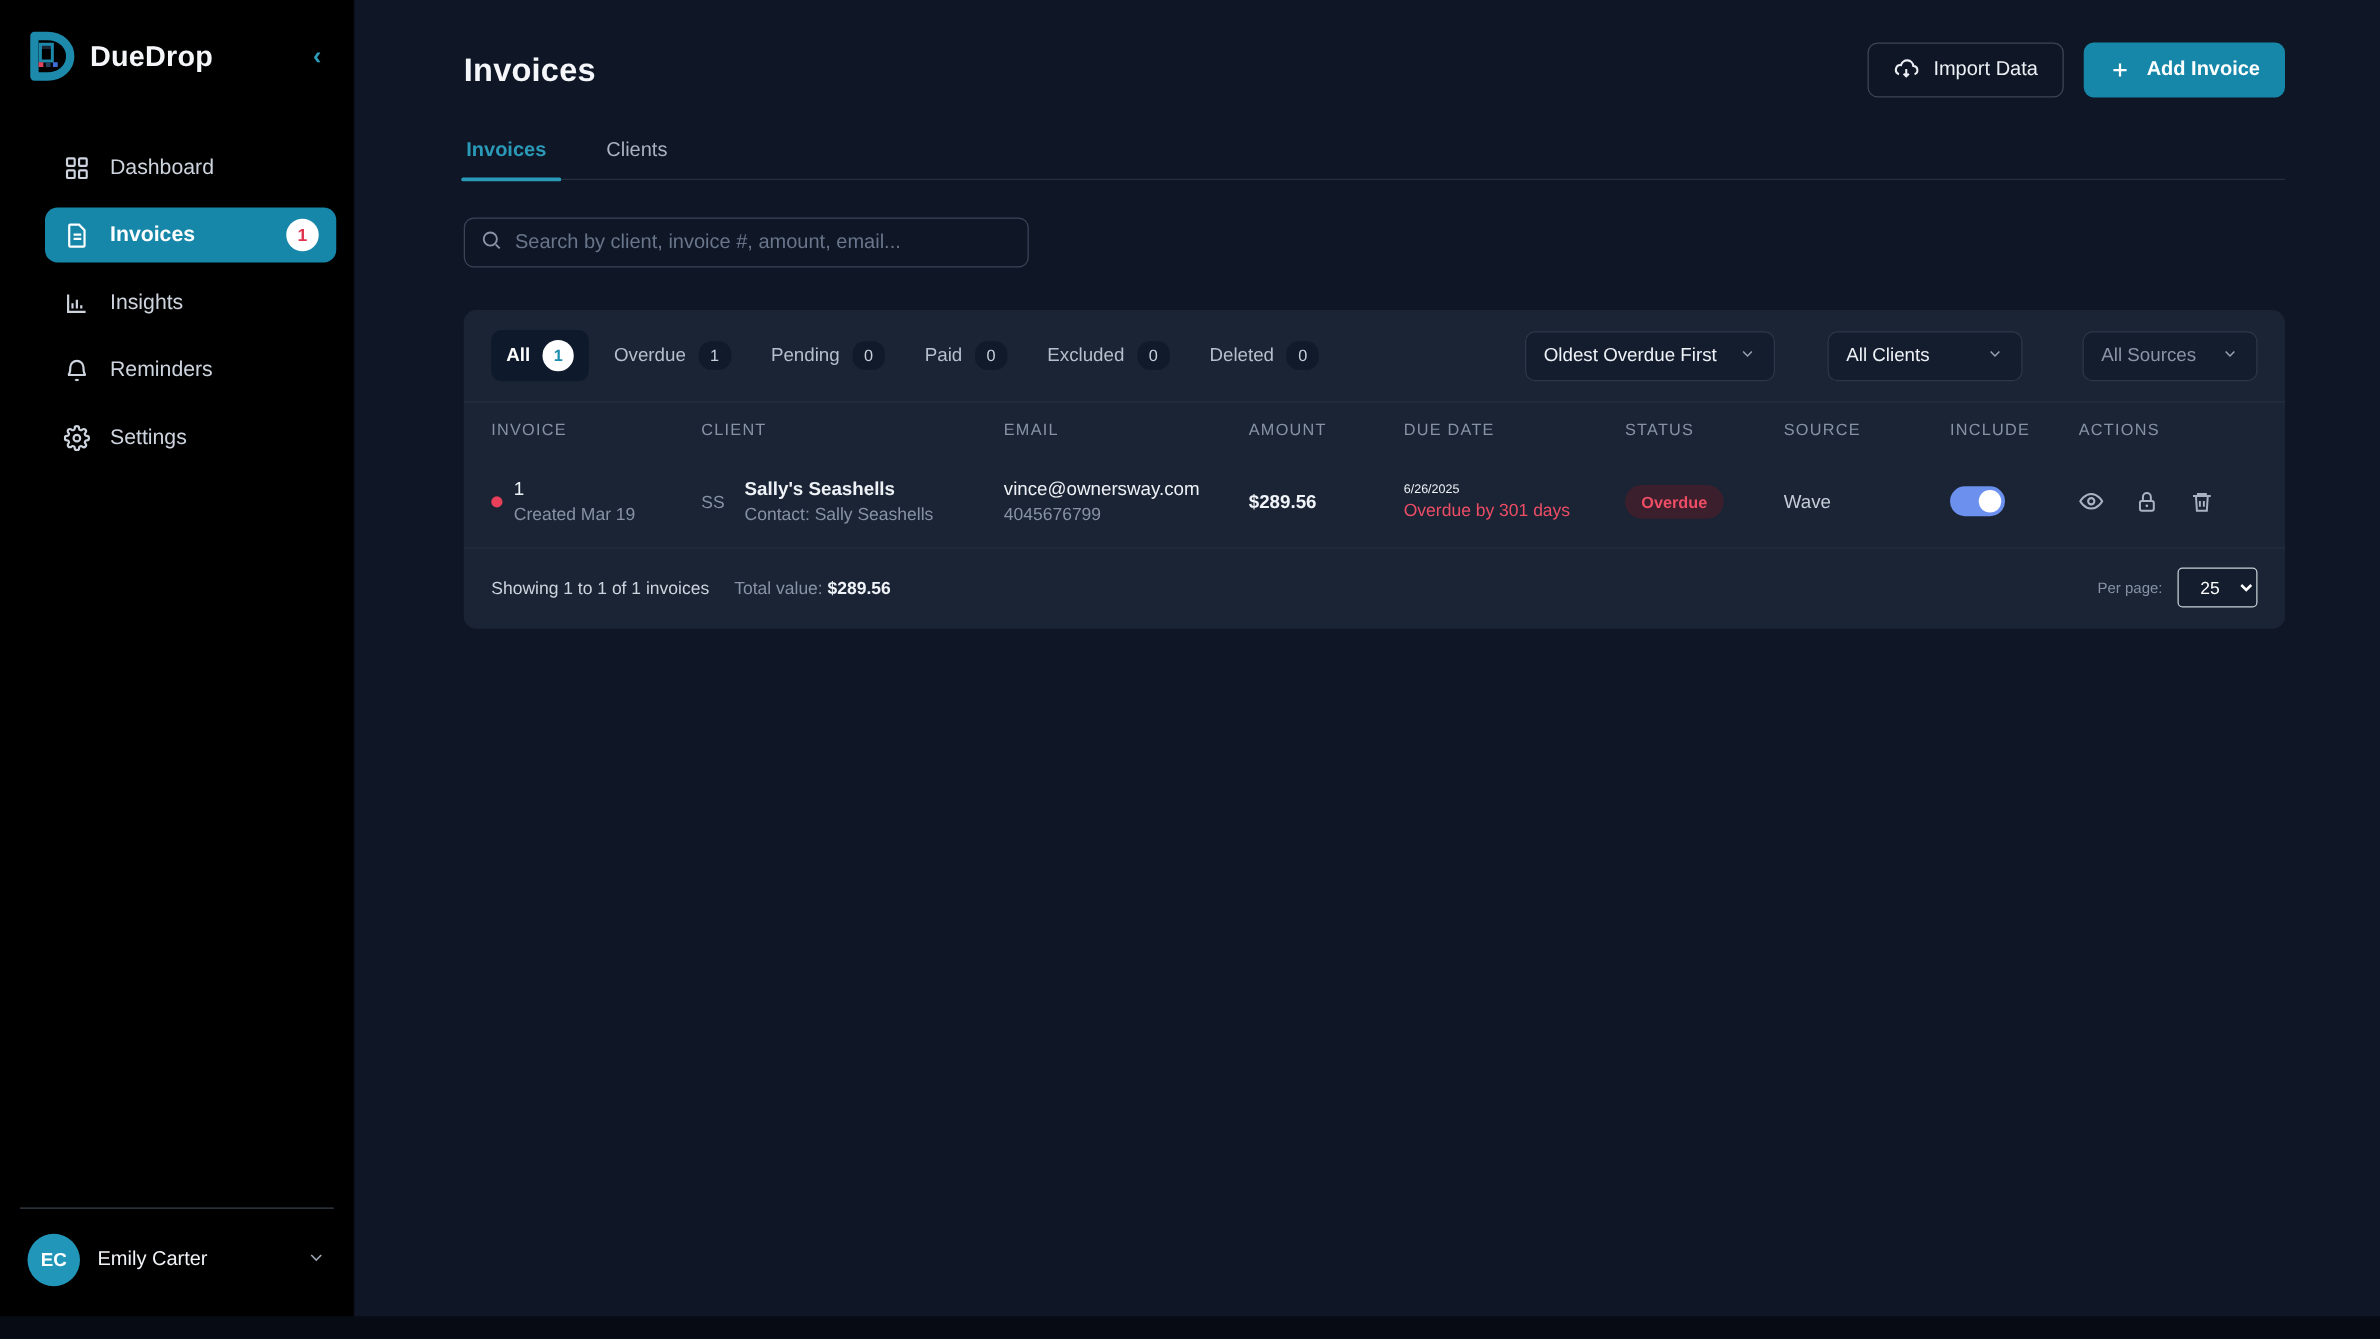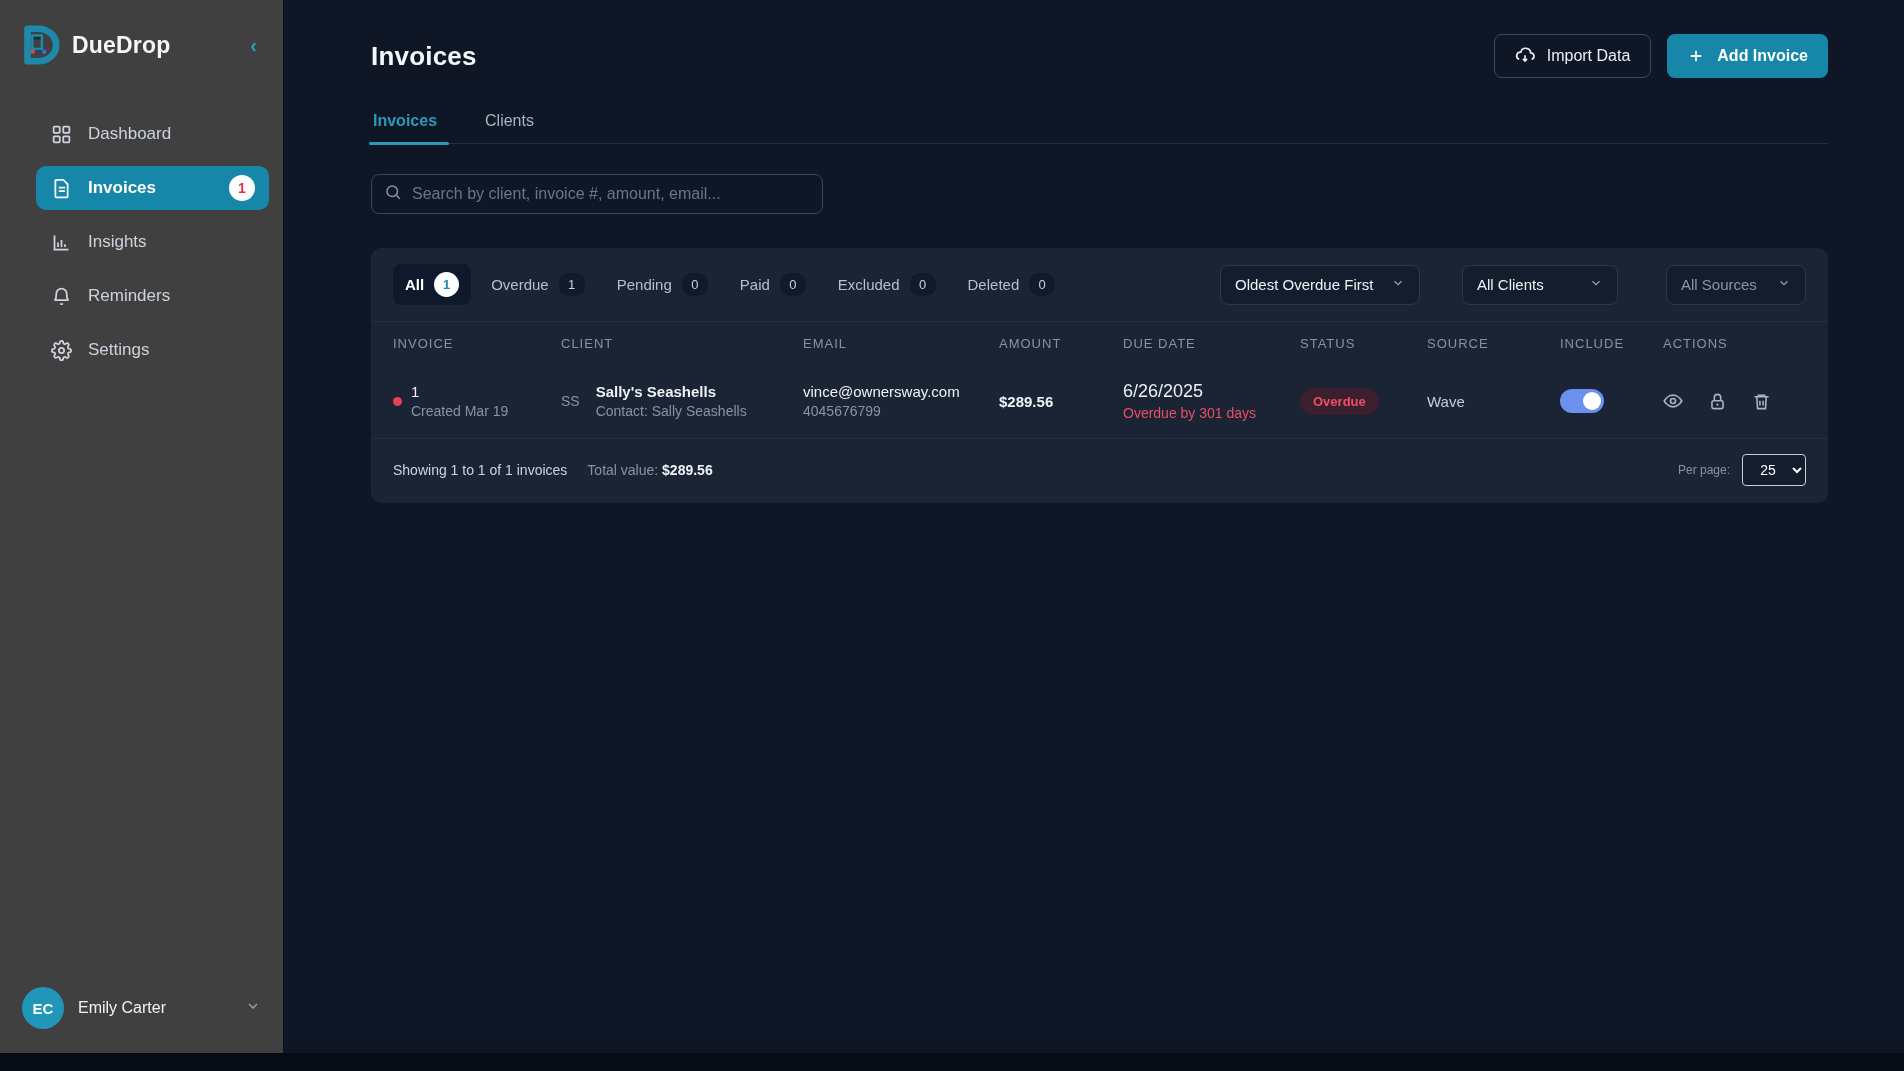--- a/index.html
+++ b/index.html
@@ -7,21 +7,21 @@
   body {
     font-family:"Liberation Sans", sans-serif;
     background:#0f1726; color:#e9edf3;
     display:flex; flex-direction:column;
   }
   .app-row { display:flex; flex:1; min-height:0; }
   .bottom-bar { height:18px; background:#070b13; flex:0 0 auto; }
 
   
   .sidebar {
-    width:284px; flex:0 0 284px; background:#404040;
+    width:284px; flex:0 0 284px; background:#000000;
     display:flex; flex-direction:column; position:relative;
     border-right:1px solid #0b111d;
   }
   .logo-row { display:flex; align-items:center; padding:24px 20px 0 18px; }
   .logo-mark { width:42px; height:42px; flex:0 0 42px; }
   .logo-text { font-size:23px; font-weight:700; color:#f4f6f9; margin-left:12px; letter-spacing:.2px; }
   .collapse-btn { margin-left:auto; color:#2e9ebc; font-size:20px; font-weight:700; cursor:pointer; line-height:1; padding:4px 6px; }
   .nav { margin-top:46px; display:flex; flex-direction:column; gap:10px;margin-left:22px; }
   .nav-item {
     display:flex; align-items:center; gap:16px;
@@ -106,21 +106,21 @@
   .trow { height:74px; }
 
   .cell-invoice { display:flex; align-items:center; gap:9px; }
   .dot { width:9px; height:9px; border-radius:50%; background:#e8405a; flex:0 0 9px; }
   .stack .l1 { font-size:15px; color:#eef1f6; }
   .stack .l2 { font-size:14px; color:#8793a5; margin-top:3px; }
   .cell-client { display:flex; align-items:center; gap:16px; }
   .client-initials { font-size:14px; color:#8793a5; }
   .client-name { font-size:15px; font-weight:700; color:#f0f3f8; }
   .amount { font-size:15px; font-weight:700; color:#f0f3f8; }
-  .due-date { font-size:18px; color:#eef1f6; }
+  .due-date { font-size:10px; color:#eef1f6; }
   .overdue-text { font-size:14px; color:#ee4d66; margin-top:3px; }
   .status-pill {
     display:inline-block; padding:6px 13px; border-radius:999px;
     background:#3c1f2d; color:#ee4d66; font-size:13px; font-weight:600;
   }
   .source { font-size:15px; color:#c6cdd8; }
   .toggle { width:44px; height:24px; border-radius:12px; background:#6b90ee; position:relative; cursor:pointer; }
   .toggle .knob { position:absolute; top:3px; right:3px; width:18px; height:18px; border-radius:50%; background:#ffffff; }
   .actions { display:flex; align-items:center; gap:24px; }
   .action-ic { width:20px; height:20px; color:#aab3c1; cursor:pointer; display:flex; align-items:center; justify-content:center; }

